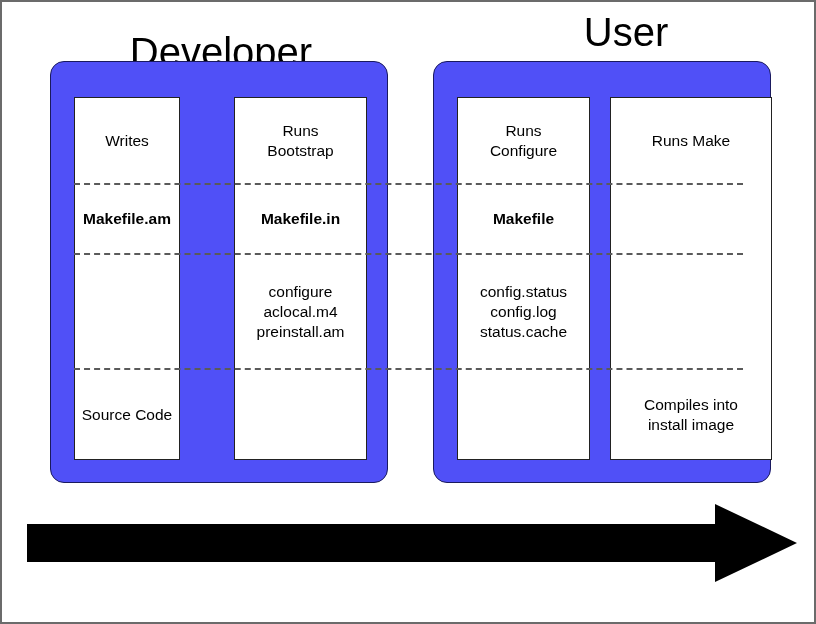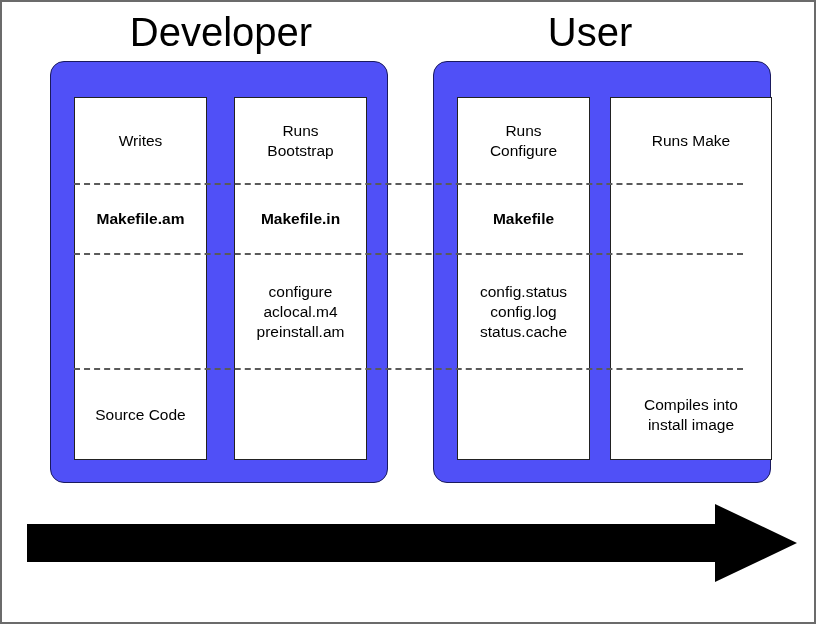--- a/index.html
+++ b/index.html
@@ -22,42 +22,42 @@
   .title {
     position: absolute;
     top: 8px;
     font-size: 40px;
     line-height: 44px;
     color: #000000;
     text-align: center;
     letter-spacing: 0px;
     white-space: nowrap;
   }
-  #title-developer { left: 64px; width: 310px; }
-  #title-user      { left: 428px; width: 320px; text-align: center; }
+  #title-developer { left: 64px; width: 310px; margin-top: 20px; }
+  #title-user      { left: 464px; width: 320px; text-align: center; }
 
   .panel {
     position: absolute;
     background: #5050f7;
     border: 1.5px solid #1a1a5e;
     border-radius: 14px;
     box-sizing: border-box;
   }
   #panel-developer { left: 48px;  top: 59px; width: 338px; height: 422px; }
   #panel-user      { left: 431px; top: 59px; width: 338px; height: 422px; }
 
   .column {
     position: absolute;
     background: #ffffff;
     border: 1.3px solid #222222;
     box-sizing: border-box;
     top: 95px;
     height: 363px;
   }
-  #col-writes     { left: 72px;  width: 133px; }
+  #col-writes     { left: 72px;  width: 106px; }
   #col-bootstrap  { left: 232px; width: 133px; }
   #col-configure  { left: 455px; width: 133px; }
   #col-make       { left: 608px; width: 162px; }
 
   .cell {
     position: absolute;
     left: 0;
     right: 0;
     display: flex;
     align-items: center;

